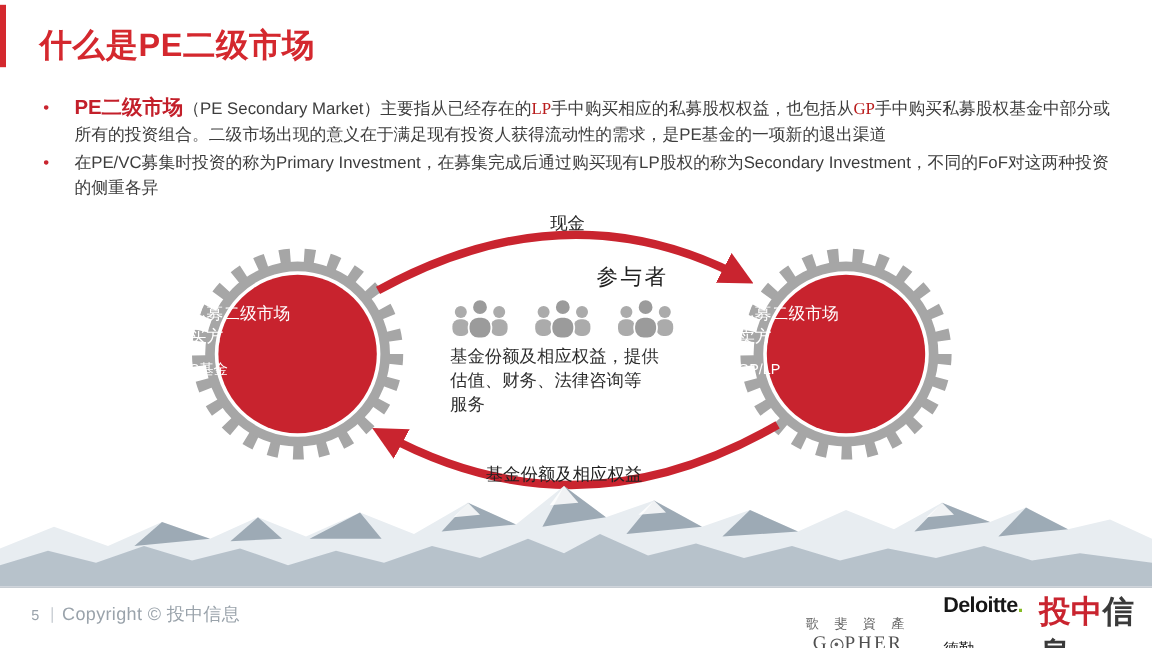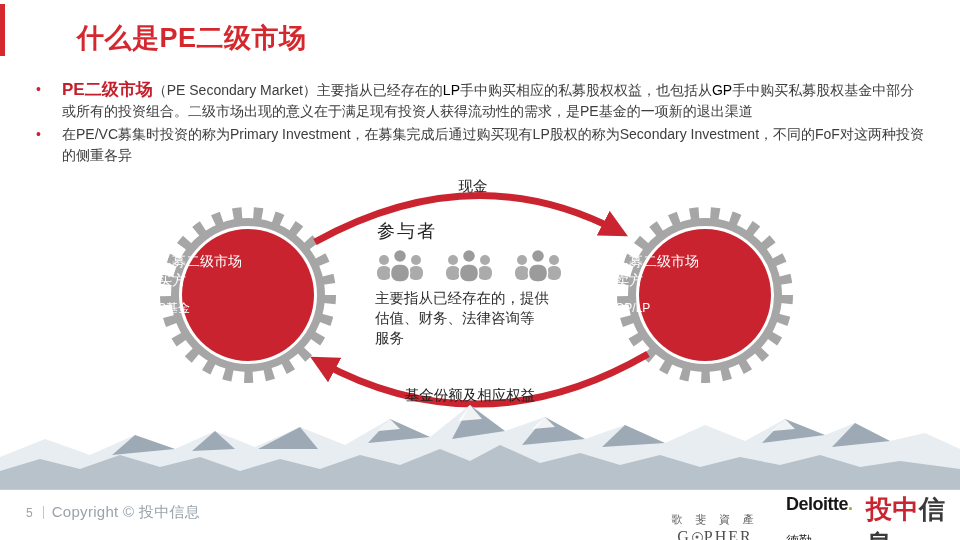--- a/index.html
+++ b/index.html
@@ -6,39 +6,39 @@
   html,body { background:#777; }
   body { display:flex; justify-content:center; }
   .slide {
     position:relative; width:960px; height:540px; background:#ffffff;
     overflow:hidden; font-family:"Liberation Sans","DejaVu Sans",sans-serif;
   }
   
   .accent-bar { position:absolute; left:0; top:4px; width:5px; height:52px; background:#d4282e; }
   .title {
     position:absolute; left:33px; top:20px; font-size:27px; font-weight:bold;
-    color:#d4282e; letter-spacing:0.5px;margin-left:44px;
+    color:#d4282e; letter-spacing:0.5px;
   }
   
   .bullets { position:absolute; left:36px; top:79px; width:892px; }
   .bullet-row { display:flex; margin-bottom:2px; }
   .bullet-marker { color:#c9242f; font-size:14px; width:26px; flex:0 0 26px; line-height:21px; }
   .bullet-text { font-size:14px; color:#3d3d3d; line-height:21px; }
   .bullet-text .lead { color:#c31f2a; font-weight:bold; font-size:17px; }
-  .bullet-text .kw { color:#000000; }
+  .bullet-text .kw { color:#b91c1c;font-family:Liberation Serif, serif; }
   
   .diagram-svg { position:absolute; left:0; top:0; width:960px; height:540px; pointer-events:none; }
   .gear-label {
     position:absolute; width:180px; text-align:left; color:#ffffff;
     font-size:14px; line-height:19px;
   }
   .gear-label .gear-sub { margin-top:9px; font-size:12px; }
   .lbl-cash { position:absolute; left:408px; top:177px; width:130px; text-align:center; font-size:14.5px; color:#222; }
   .lbl-share { position:absolute; left:362px; top:386px; width:216px; text-align:center; font-size:14.5px; color:#222; }
-  .center-title { position:absolute; left:377px; top:219px; width:180px; text-align:left; font-size:18px; color:#222; letter-spacing:2px; }
+  .center-title { position:absolute; left:377px; top:219px; width:180px; text-align:right; font-size:18px; color:#222; letter-spacing:2px; }
   .people-row { position:absolute; left:374px; top:247px; width:190px; display:flex; justify-content:space-between; }
   .center-desc { position:absolute; left:375px; top:288px; width:200px; font-size:14.5px; line-height:20px; color:#2e2e2e; }
   
   .mountains { position:absolute; left:0; top:397px; width:960px; height:92px; }
   .footer-line { position:absolute; left:0; top:489px; width:960px; border-top:1px solid #c7cdd3; }
   .footer { position:absolute; left:26px; top:503px; display:flex; align-items:center; color:#9aa3ab; }
   .page-num { font-size:12px; margin-right:10px; }
   .footer-divider { width:1px; height:13px; background:#c0c6cc; margin-right:8px; }
   .copyright { font-size:15px; letter-spacing:0.3px; }
   
@@ -158,21 +158,21 @@
           <circle cx="42" cy="13" r="5"></circle>
           <rect x="35" y="19" width="14" height="14" rx="6"></rect>
         </g>
       <g fill="#9b9b9b" stroke="#ffffff" stroke-width="1.5">
           <circle cx="26" cy="9" r="6.5"></circle>
           <rect x="16.5" y="17" width="19" height="18" rx="8"></rect>
         </g>
     </svg>
   </div>
   <div class="center-desc">
-    <div>主要指从已经存在的，提供</div>
+    <div>基金份额及相应权益，提供</div>
     <div>估值、财务、法律咨询等</div>
     <div>服务</div>
   </div>
 
   <svg class="mountains" viewBox="0 0 960 92" preserveAspectRatio="none">
     <path fill="#e8edf1" d="M0,92 V60 L45,42 L90,58 L135,38 L175,52 L215,34 L255,50 L300,30 L345,48 L390,22 L430,40 L470,8 L505,34 L545,20 L585,42 L625,28 L665,46 L705,28 L745,44 L785,22 L825,38 L855,26 L890,44 L925,36 L960,52 V92 Z"></path>
     <path fill="#aab7c2" opacity="0.8" d="M0,92 V74 L40,62 L80,72 L120,58 L160,70 L200,60 L240,74 L280,62 L320,72 L360,58 L400,68 L440,52 L470,64 L500,48 L540,66 L580,56 L620,68 L660,58 L700,70 L740,60 L780,68 L820,58 L860,70 L900,64 L960,72 V92 Z"></path>
     <g fill="#7e8e9c" opacity="0.7">
       <path d="M470,8 L505,34 L452,42 Z"></path>
       <path d="M390,22 L430,40 L368,46 Z"></path>

